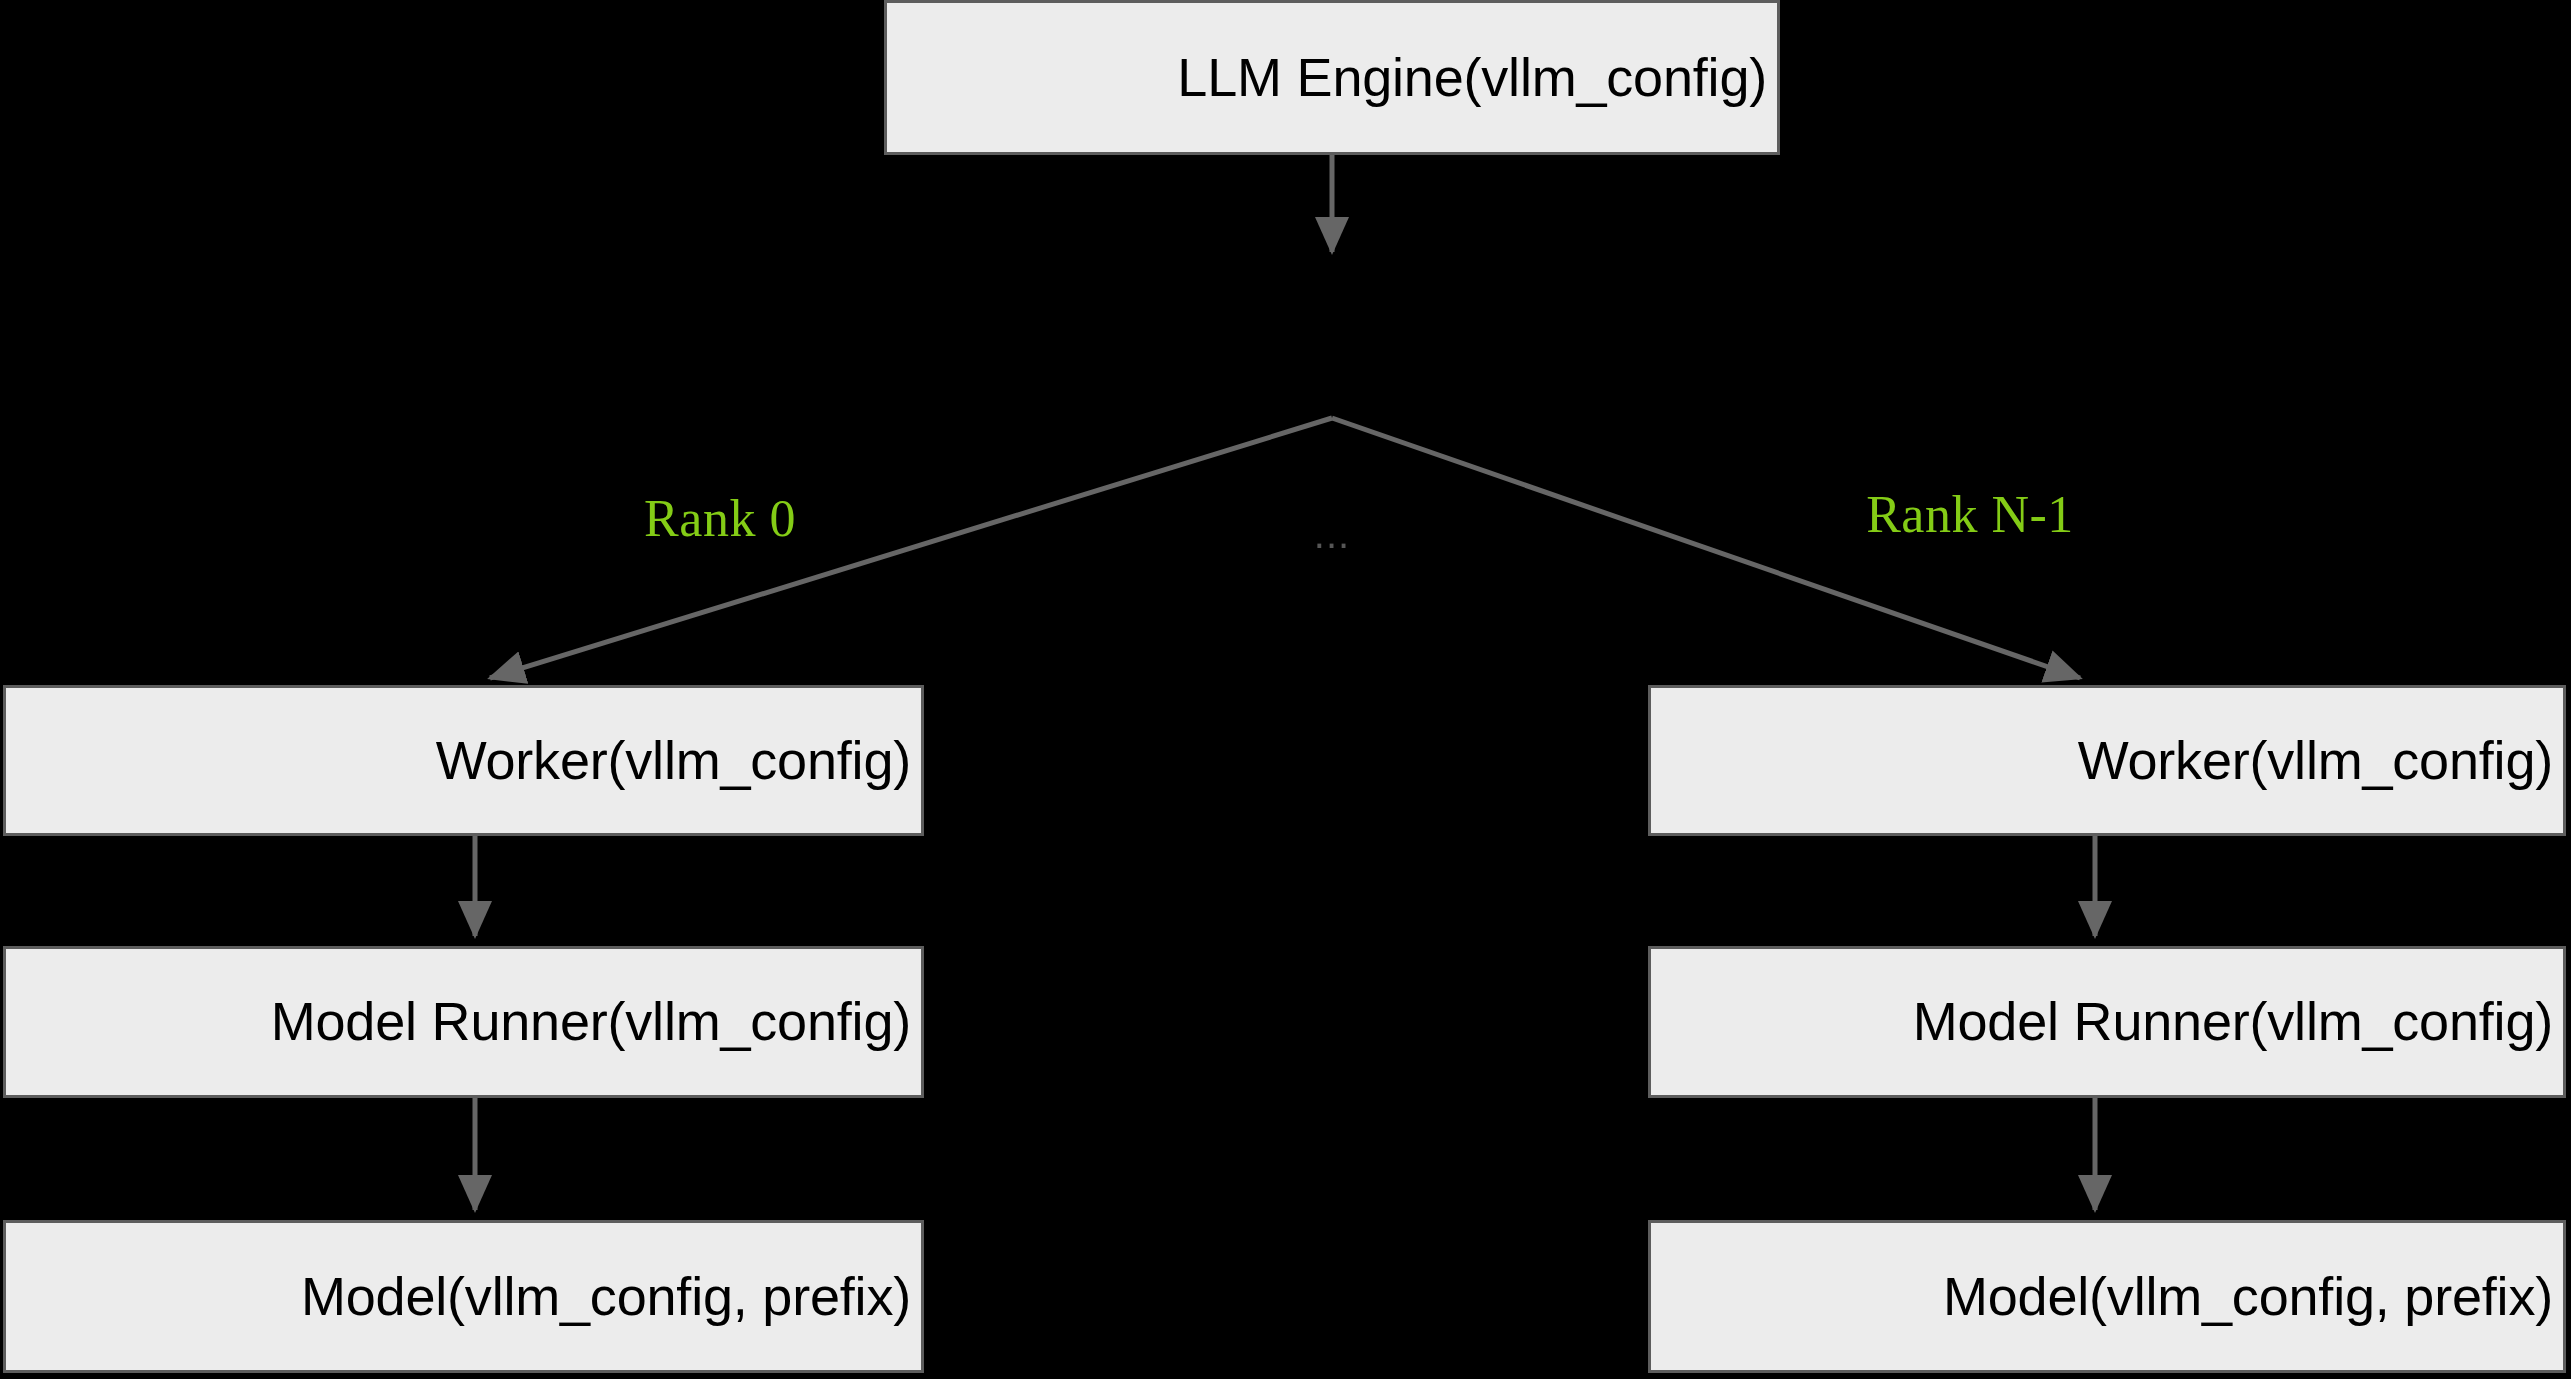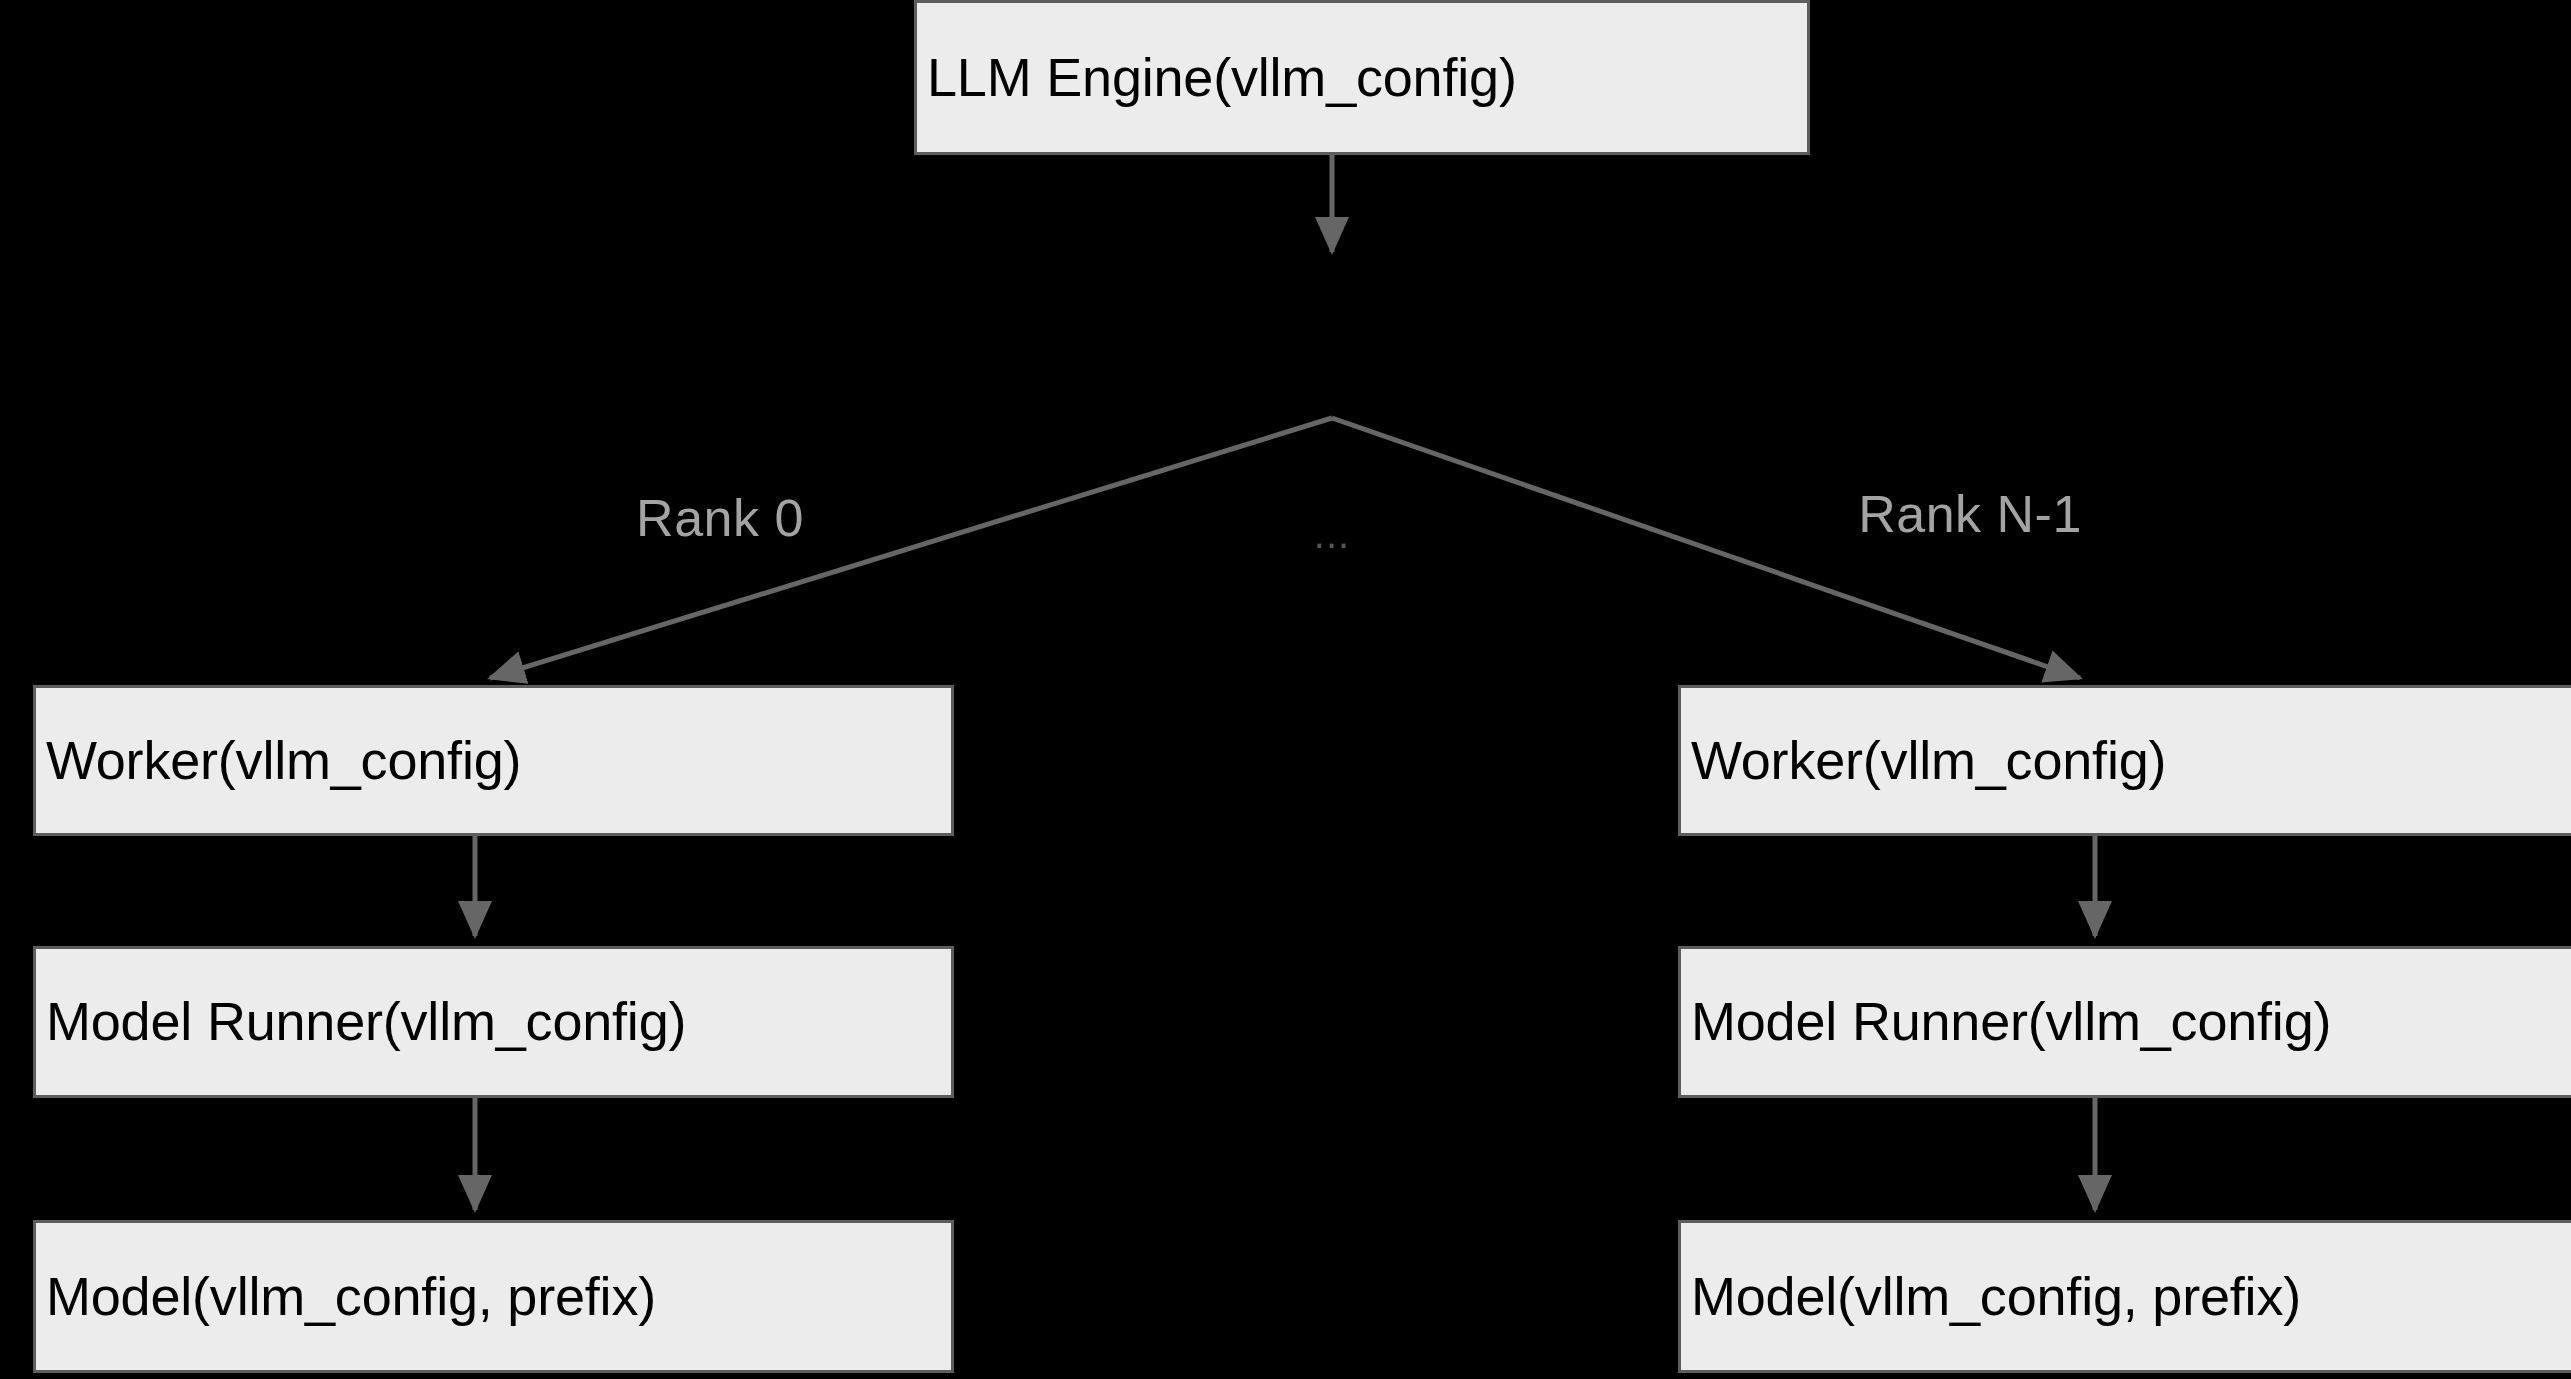--- a/index.html
+++ b/index.html
@@ -27,40 +27,39 @@
     height: 1379px;
     pointer-events: none;
   }
   .node {
     position: absolute;
     box-sizing: border-box;
     background: #ececec;
     border: 3px solid #5d5d5d;
     display: flex;
     align-items: center;
-    justify-content: flex-start;
+    justify-content: flex-end;
     text-align: center;
     color: #000000;
     font-family: "Liberation Sans", sans-serif;
     font-size: 54px;
     font-weight: 400;
     letter-spacing: -0.2px;
     line-height: 1.1;
     white-space: nowrap;
     overflow: hidden;
-    margin-left: 30px;
   }
   .node-label {
     display: block;
     padding: 0 10px;
   }
   .edge-label {
     position: absolute;
-    color: #a3a3a3;
-    font-family: Liberation Sans, sans-serif;
+    color: #84cc16;
+    font-family: Liberation Serif, serif;
     font-size: 52px;
     font-weight: 400;
     white-space: nowrap;
     text-align: center;
     transform: translate(-50%, -50%);
     letter-spacing: 0.5px;
   }
   .ellipsis-label {
     position: absolute;
     color: #565656;

